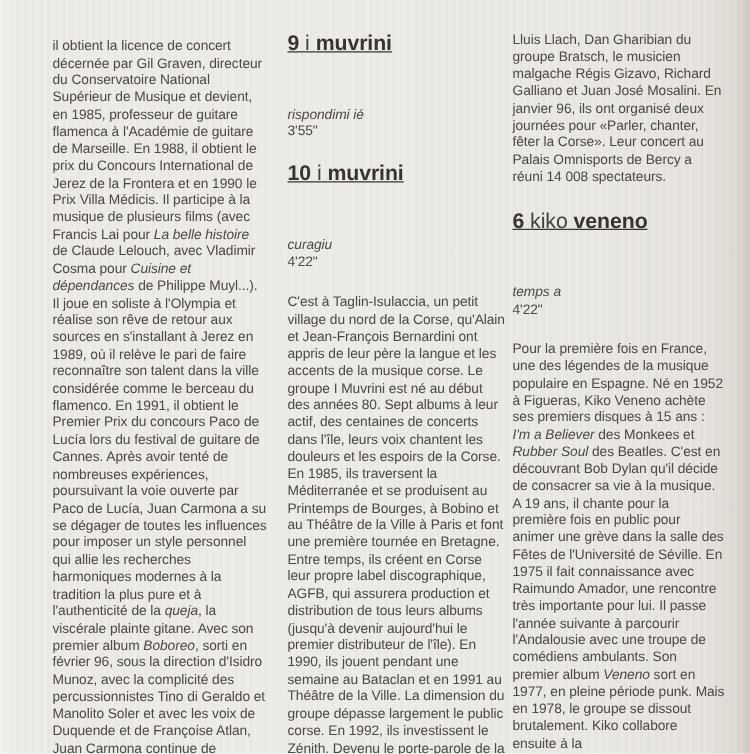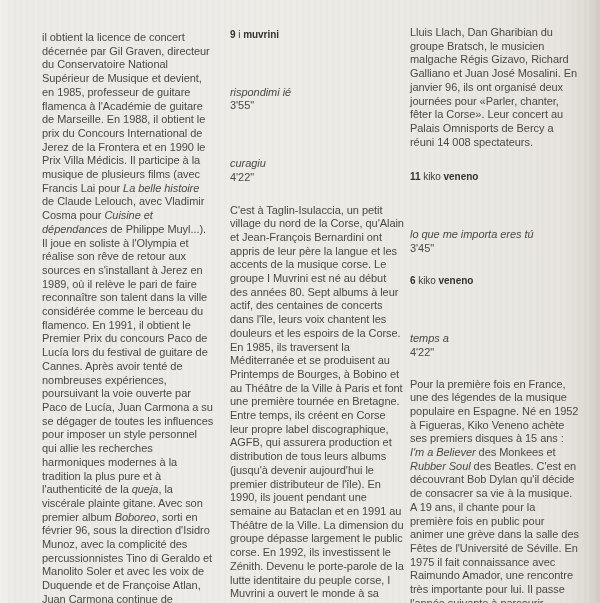--- a/index.html
+++ b/index.html
@@ -47,21 +47,22 @@
   .col-3 { left: 410px; top: 26px; width: 170px; }
   .para { margin: 0; }
   .it { font-style: italic; text-align: center; }
   .track { margin-bottom: 19px; }
   .track:last-child { margin-bottom: 0; }
   .tracks-top { margin-bottom: 19px; }
   .tracks-mid { margin-top: 21px; margin-bottom: 18px; }
   .track-head {
     font-weight: bold;
     color: #37332e;
-    font-size: 10px;
+    font-size: 17px;
+    text-decoration: underline;
   }
   .artist-lead { font-weight: normal; color: #45413c; }
   .track-title { font-style: italic; color: #4c4843; margin-top: 44px; }
   .track-duration { color: #4c4843; }
 </style>
 </head>
 <body>
 
 <div class="page"></div>
 
@@ -70,35 +71,31 @@
 </div>
 
 <div class="col col-2">
   <div class="tracks-top">
     <div class="track">
       <div class="track-head"><span>9</span> <span class="artist-lead">i</span> <span>muvrini</span></div>
       <div class="track-title">rispondimi ié</div>
       <div class="track-duration">3'55"</div>
     </div>
     <div class="track">
+      <div class="track-head"><span>10</span> <span class="artist-lead">i</span> <span>muvrini</span></div>
       <div class="track-title">curagiu</div>
       <div class="track-duration">4'22"</div>
     </div>
   </div>
   <p class="para"><span>C'est à Taglin-Isulaccia, un petit village du nord de la Corse, qu'Alain et Jean-François Bernardini ont appris de leur père la langue et les accents de la musique corse. Le groupe I Muvrini est né au début des années 80. Sept albums à leur actif, des centaines de concerts dans l'île, leurs voix chantent les douleurs et les espoirs de la Corse. En 1985, ils traversent la Méditerranée et se produisent au Printemps de Bourges, à Bobino et au Théâtre de la Ville à Paris et font une première tournée en Bretagne. Entre temps, ils créent en Corse leur propre label discographique, AGFB, qui assurera production et distribution de tous leurs albums (jusqu'à devenir aujourd'hui le premier distributeur de l'île). En 1990, ils jouent pendant une semaine au Bataclan et en 1991 au Théâtre de la Ville. La dimension du groupe dépasse largement le public corse. En 1992, ils investissent le Zénith. Devenu le porte-parole de la lutte identitaire du peuple corse, I Muvrini a ouvert le monde à sa langue et à sa musique, inventant une musique neuve et enracinée à la fois. Sur son dernier album </span><span class="it">Curagiu</span><span> (courage), le groupe a invité quelques amis : le catalan</span></p>
 </div>
 
 <div class="col col-3">
   <p class="para"><span>Lluis Llach, Dan Gharibian du groupe Bratsch, le musicien malgache Régis Gizavo, Richard Galliano et Juan José Mosalini. En janvier 96, ils ont organisé deux journées pour «Parler, chanter, fêter la Corse». Leur concert au Palais Omnisports de Bercy a réuni 14 008 spectateurs.</span></p>
   <div class="tracks-mid">
-    <div class="track">
-      <div class="track-head"><span>11</span> <span class="artist-lead">kiko</span> <span>veneno</span></div>
-      <div class="track-title">lo que me importa eres tú</div>
-      <div class="track-duration">3'45"</div>
-    </div>
     <div class="track">
       <div class="track-head"><span>6</span> <span class="artist-lead">kiko</span> <span>veneno</span></div>
       <div class="track-title">temps a</div>
       <div class="track-duration">4'22"</div>
     </div>
   </div>
   <p class="para"><span>Pour la première fois en France, une des légendes de la musique populaire en Espagne. Né en 1952 à Figueras, Kiko Veneno achète ses premiers disques à 15 ans : </span><span class="it">I'm a Believer</span><span> des Monkees et </span><span class="it">Rubber Soul</span><span> des Beatles. C'est en découvrant Bob Dylan qu'il décide de consacrer sa vie à la musique. A 19 ans, il chante pour la première fois en public pour animer une grève dans la salle des Fêtes de l'Université de Séville. En 1975 il fait connaissance avec Raimundo Amador, une rencontre très importante pour lui. Il passe l'année suivante à parcourir l'Andalousie avec une troupe de comédiens ambulants. Son premier album </span><span class="it">Veneno</span><span> sort en 1977, en pleine période punk. Mais en 1978, le groupe se dissout brutalement. Kiko collabore ensuite à la </span></p>
 </div>
 
 <div class="scan-edge"></div>

